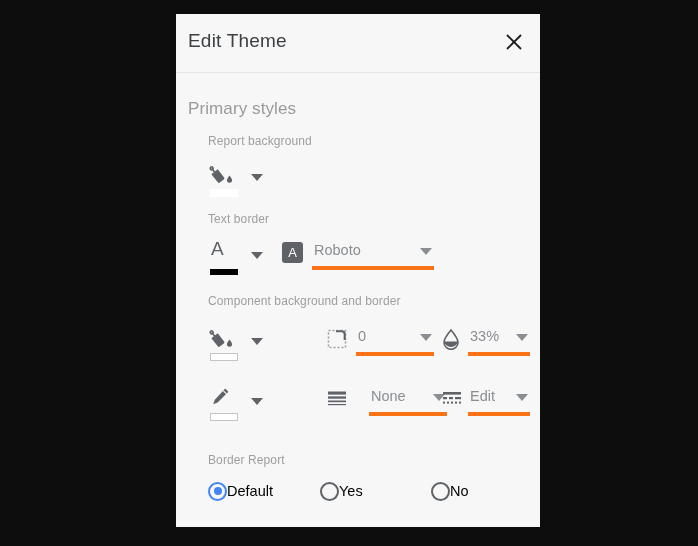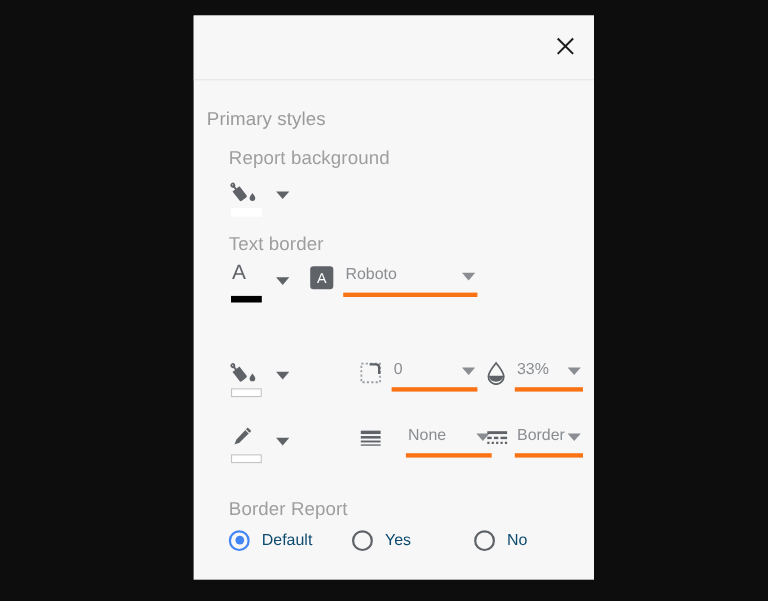--- a/index.html
+++ b/index.html
@@ -66,21 +66,21 @@
     position: absolute;
     left: 12px;
     font-size: 17px;
     color: #9a9a9a;
     letter-spacing: 0.1px;
     white-space: nowrap;
   }
   .field-label {
     position: absolute;
     left: 32px;
-    font-size: 17px;
+    font-size: 12px;
     color: #9e9e9e;
     letter-spacing: 0.1px;
     white-space: nowrap;
   }
 
   
   .ctrl-row { position: absolute; left: 0; right: 0; }
 
   .swatch-btn {
     position: absolute;
@@ -210,32 +210,32 @@
     content: "";
     position: absolute;
     left: 3.5px;
     top: 3.5px;
     width: 8px;
     height: 8px;
     border-radius: 50%;
     background: #4285f4;
   }
   .radio-label {
-    margin-left: 11px;
     font-size: 14.5px;
-    color: #0c4a6e;
+    color: #000000;
     white-space: nowrap;
   }
 </style>
 </head>
 <body>
 
 <div class="dialog">
 
   <div class="dialog-header">
+    <div class="dialog-title">Edit Theme</div>
     <div class="close-btn">
       <svg width="20" height="20" viewBox="0 0 20 20">
         <line x1="3" y1="3" x2="17" y2="17" stroke="#1a1a1a" stroke-width="1.8"></line>
         <line x1="17" y1="3" x2="3" y2="17" stroke="#1a1a1a" stroke-width="1.8"></line>
       </svg>
     </div>
   </div>
 
   <div class="dialog-body">
 
@@ -273,20 +273,21 @@
       <div class="caret" style="left:74px; top:9px;"></div>
 
       <div class="a-chip" style="left:106px; top:3px;">A</div>
 
       <div class="select-field" style="left:136px; top:1px; width:122px;">
         <span class="select-value">Roboto</span>
         <span class="select-caret"></span>
       </div>
     </div>
 
+    <div class="field-label" style="top:221px;">Component background and border</div>
 
     <div class="ctrl-row" style="top:252px;">
       <div class="swatch-btn" style="left:32px; top:0;">
         <div class="swatch-icon-wrap">
           <svg width="26" height="24" viewBox="0 0 26 24">
             <g transform="rotate(-38 12 11)">
               <path d="M4.5 8.5 L12.5 8.5 L12.5 17 Q12.5 18.4 11 18.4 L6 18.4 Q4.5 18.4 4.5 17 Z" fill="#5f6368"></path>
               <rect x="4.5" y="6.6" width="8" height="2.4" fill="#5f6368"></rect>
               <path d="M8.3 2.2 L8.3 7.2" stroke="#5f6368" stroke-width="1.7" fill="none"></path>
               <circle cx="8.3" cy="2.2" r="1.5" fill="none" stroke="#5f6368" stroke-width="1.5"></circle>
@@ -359,21 +360,21 @@
           <rect x="14" y="8" width="6" height="2.2" fill="#5f6368"></rect>
           <rect x="2" y="12.6" width="2" height="2" fill="#5f6368"></rect>
           <rect x="6" y="12.6" width="2" height="2" fill="#5f6368"></rect>
           <rect x="10" y="12.6" width="2" height="2" fill="#5f6368"></rect>
           <rect x="14" y="12.6" width="2" height="2" fill="#5f6368"></rect>
           <rect x="18" y="12.6" width="2" height="2" fill="#5f6368"></rect>
         </svg>
       </div>
 
       <div class="select-field" style="left:292px; top:1px; width:62px;">
-        <span class="select-value">Border</span>
+        <span class="select-value">Edit</span>
         <span class="select-caret"></span>
       </div>
     </div>
 
     <div class="field-label" style="top:380px;">Border Report</div>
 
     <div class="radio-group" style="top:405px;">
       <div class="radio-item" style="left:32px;">
         <span class="radio-mark checked"></span>
         <span class="radio-label">Default</span>

